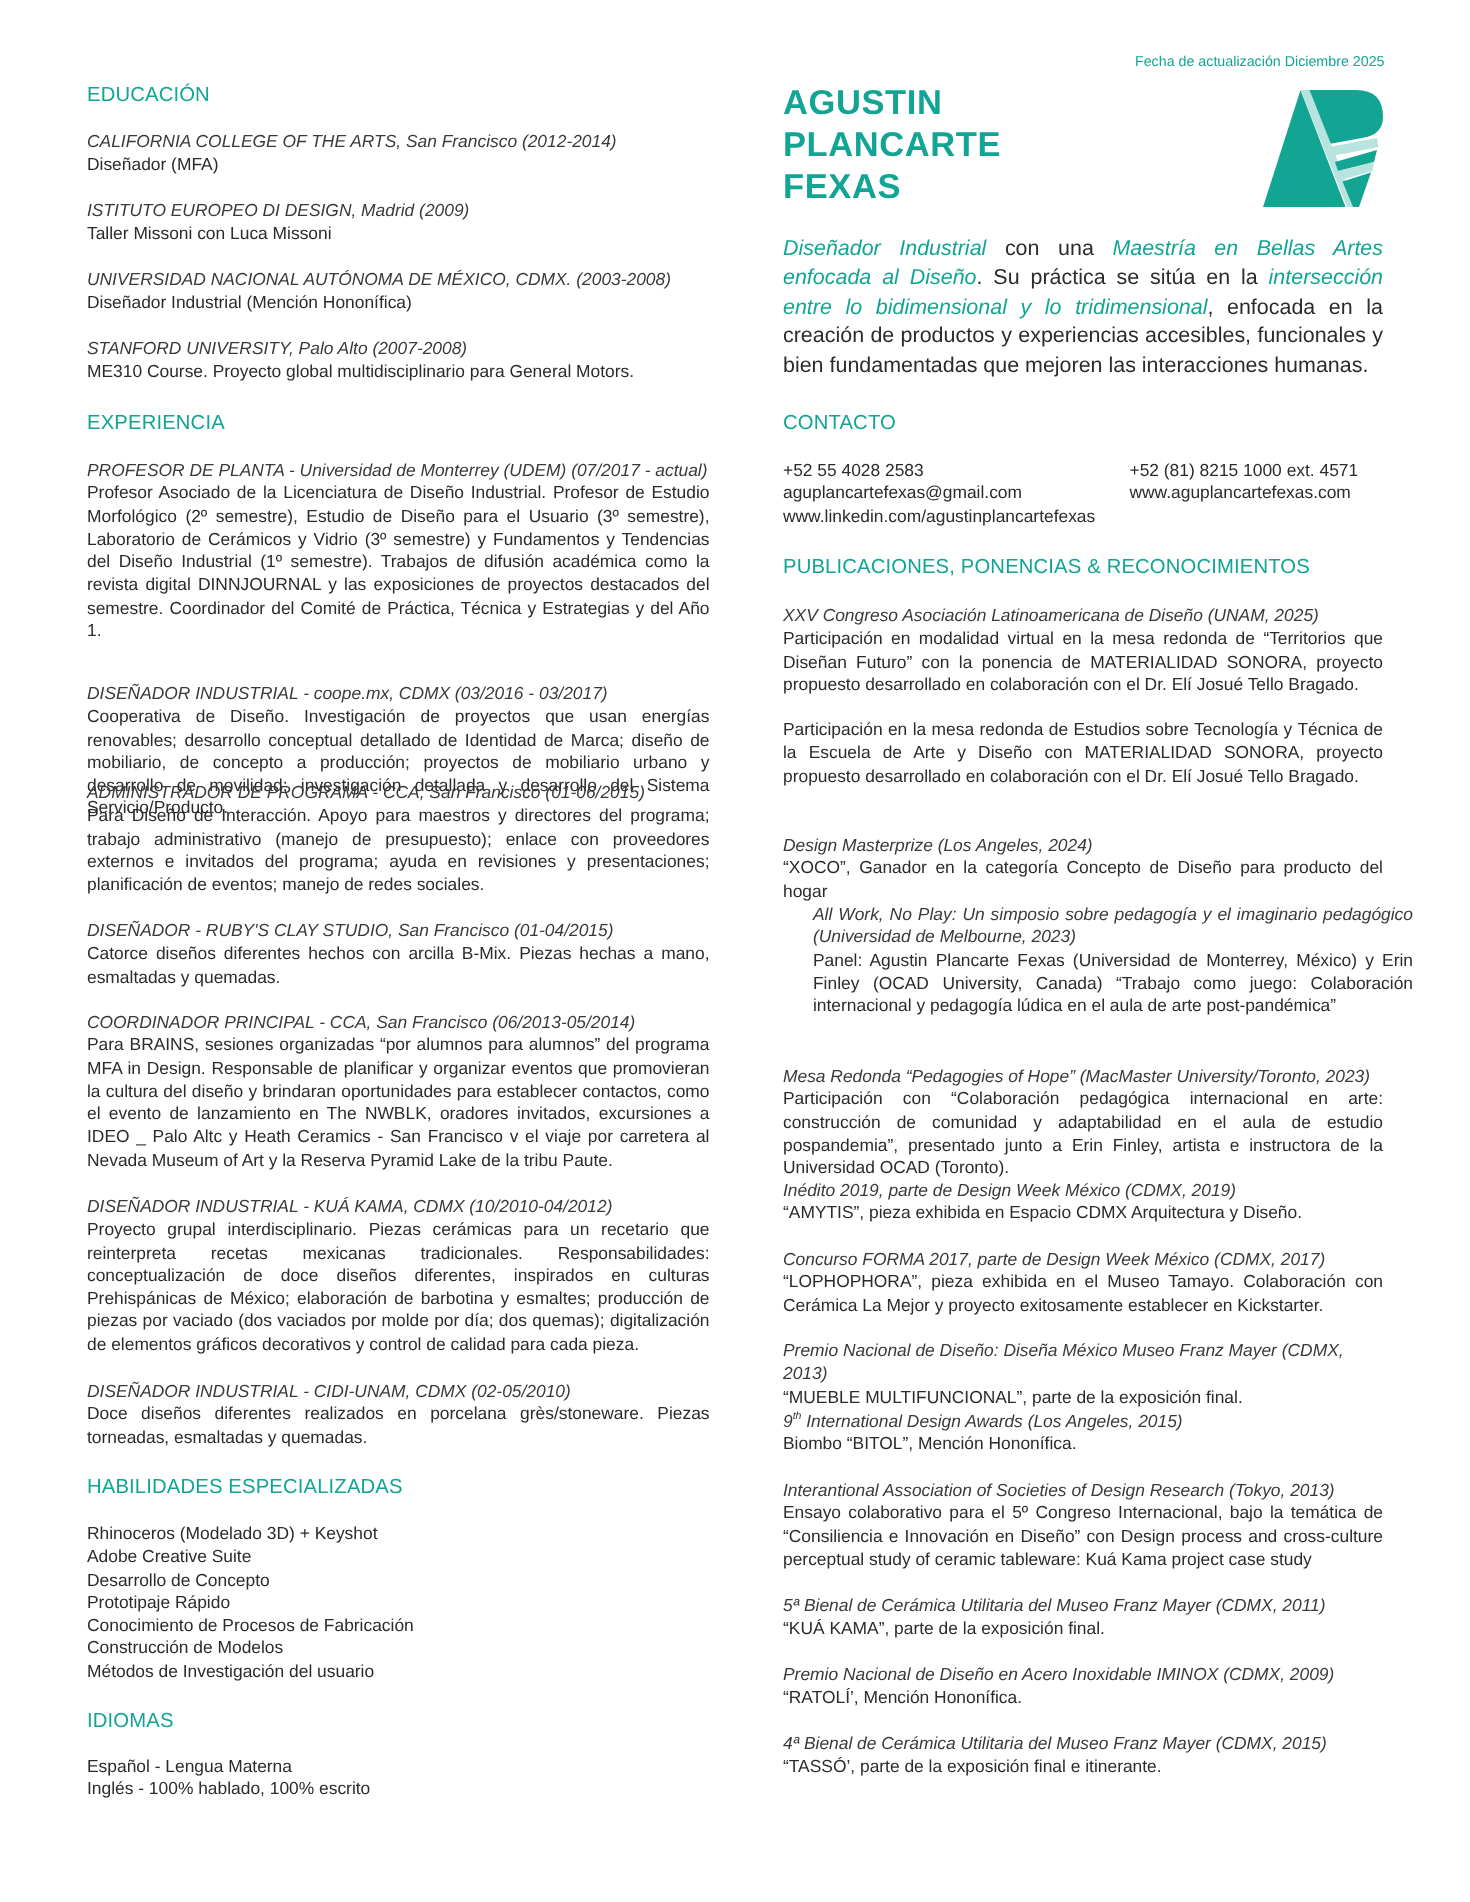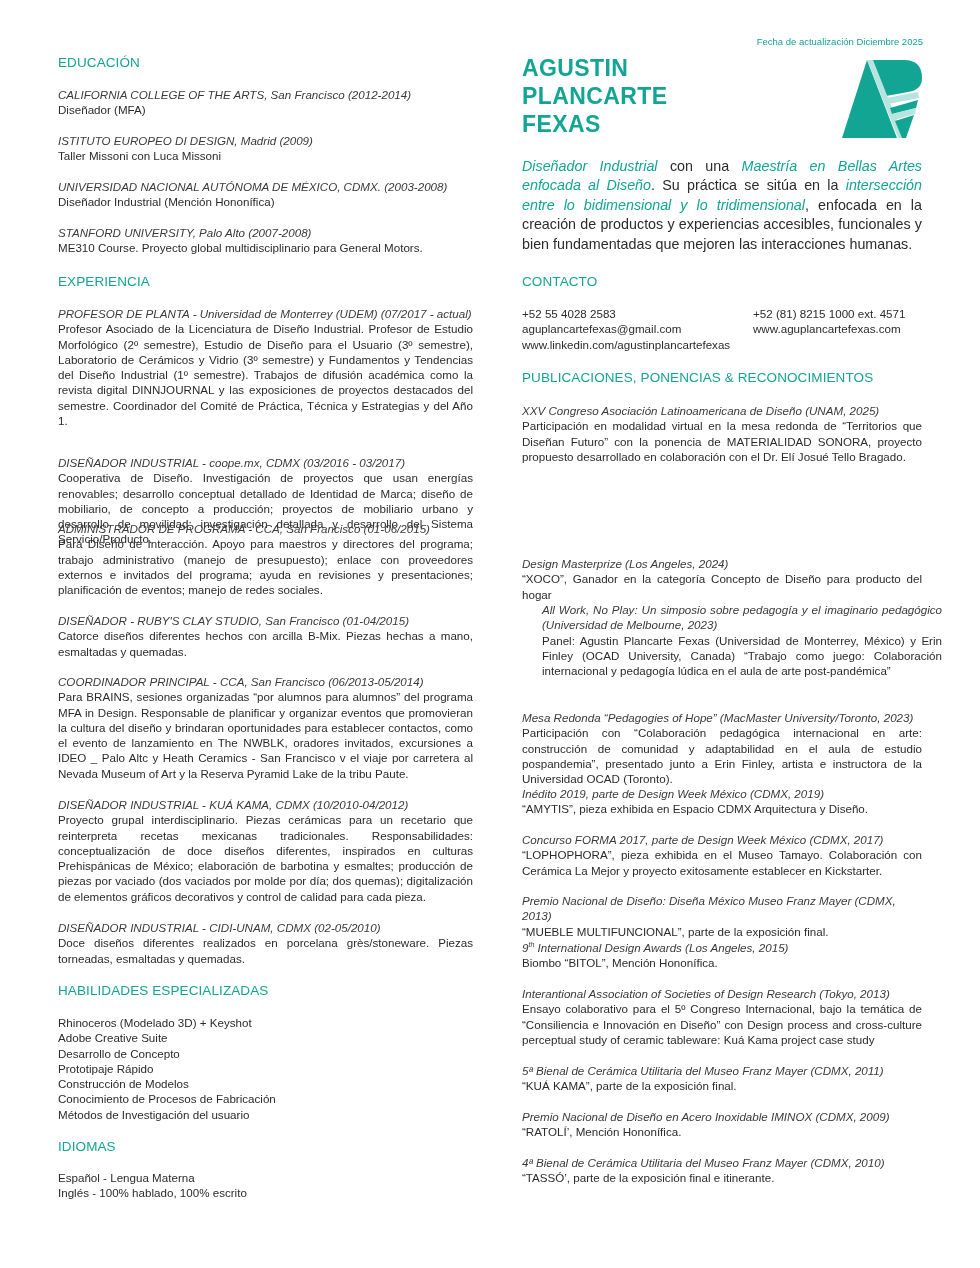--- a/index.html
+++ b/index.html
@@ -101,22 +101,22 @@
   <span class="line head">DISEÑADOR INDUSTRIAL - CIDI-UNAM, CDMX (02-05/2010)</span>
   <div class="body">Doce diseños diferentes realizados en porcelana grès/stoneware. Piezas torneadas, esmaltadas y quemadas.</div>
 </div>
 
 <div class="section-title" style="left:58px; top:983px;">HABILIDADES ESPECIALIZADAS</div>
 <div class="entry list" style="left:58px; top:1015px; width:415px;">
   <span class="line">Rhinoceros (Modelado 3D) + Keyshot</span>
   <span class="line">Adobe Creative Suite</span>
   <span class="line">Desarrollo de Concepto</span>
   <span class="line">Prototipaje Rápido</span>
+  <span class="line">Conocimiento de Procesos de Fabricación</span>
   <span class="line">Construcción de Modelos</span>
-  <span class="line">Conocimiento de Procesos de Fabricación</span>
   <span class="line">Métodos de Investigación del usuario</span>
 </div>
 
 <div class="section-title" style="left:58px; top:1139px;">IDIOMAS</div>
 <div class="entry list" style="left:58px; top:1170px; width:415px;">
   <span class="line">Español - Lengua Materna</span>
   <span class="line">Inglés - 100% hablado, 100% escrito</span>
 </div>
 
 <div class="section-title" style="left:522px; top:274px;">CONTACTO</div>
@@ -130,20 +130,21 @@
   <span class="line" style="display:block">www.aguplancartefexas.com</span>
 </div>
 
 <div class="section-title" style="left:522px; top:370px;">PUBLICACIONES, PONENCIAS &amp; RECONOCIMIENTOS</div>
 
 <div class="entry" style="left:522px; top:403px; width:400px;">
   <span class="line head">XXV Congreso Asociación Latinoamericana de Diseño (UNAM, 2025)</span>
   <div class="body">Participación en modalidad virtual en la mesa redonda de “Territorios que Diseñan Futuro” con la ponencia de MATERIALIDAD SONORA, proyecto propuesto desarrollado en colaboración con el Dr. Elí Josué Tello Bragado.</div>
 </div>
 <div class="entry" style="left:522px; top:479px; width:400px;">
+  <div class="body">Participación en la mesa redonda de Estudios sobre Tecnología y Técnica de la Escuela de Arte y Diseño con MATERIALIDAD SONORA, proyecto propuesto desarrollado en colaboración con el Dr. Elí Josué Tello Bragado.</div>
 </div>
 <div class="entry" style="left:522px; top:556px; width:400px;">
   <span class="line head">Design Masterprize (Los Angeles, 2024)</span>
   <div class="body">“XOCO”, Ganador en la categoría Concepto de Diseño para producto del hogar</div>
 </div>
 <div class="entry" style="left:542px; top:602px; width:400px;">
   <div class="body head">All Work, No Play: Un simposio sobre pedagogía y el imaginario pedagógico (Universidad de Melbourne, 2023)</div>
   <div class="body">Panel: Agustin Plancarte Fexas (Universidad de Monterrey, México) y Erin Finley (OCAD University, Canada) “Trabajo como juego: Colaboración internacional y pedagogía lúdica en el aula de arte post-pandémica”</div>
 </div>
 <div class="entry" style="left:522px; top:710px; width:400px;">
@@ -172,15 +173,15 @@
 </div>
 <div class="entry" style="left:522px; top:1063px; width:400px;">
   <span class="line head">5ª Bienal de Cerámica Utilitaria del Museo Franz Mayer (CDMX, 2011)</span>
   <div class="body">“KUÁ KAMA”, parte de la exposición final.</div>
 </div>
 <div class="entry" style="left:522px; top:1109px; width:400px;">
   <span class="line head">Premio Nacional de Diseño en Acero Inoxidable IMINOX (CDMX, 2009)</span>
   <div class="body">“RATOLÍ’, Mención Hononífica.</div>
 </div>
 <div class="entry" style="left:522px; top:1155px; width:400px;">
-  <span class="line head">4ª Bienal de Cerámica Utilitaria del Museo Franz Mayer (CDMX, 2010)</span>
+  <span class="line head">4ª Bienal de Cerámica Utilitaria del Museo Franz Mayer (CDMX, 2015)</span>
   <div class="body">“TASSÓ’, parte de la exposición final e itinerante.</div>
 </div>
 
 </body></html>

